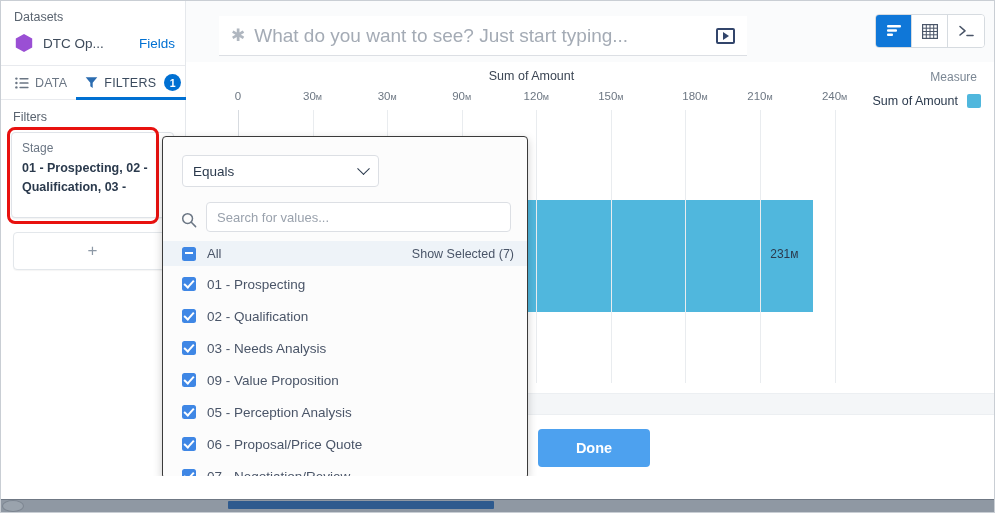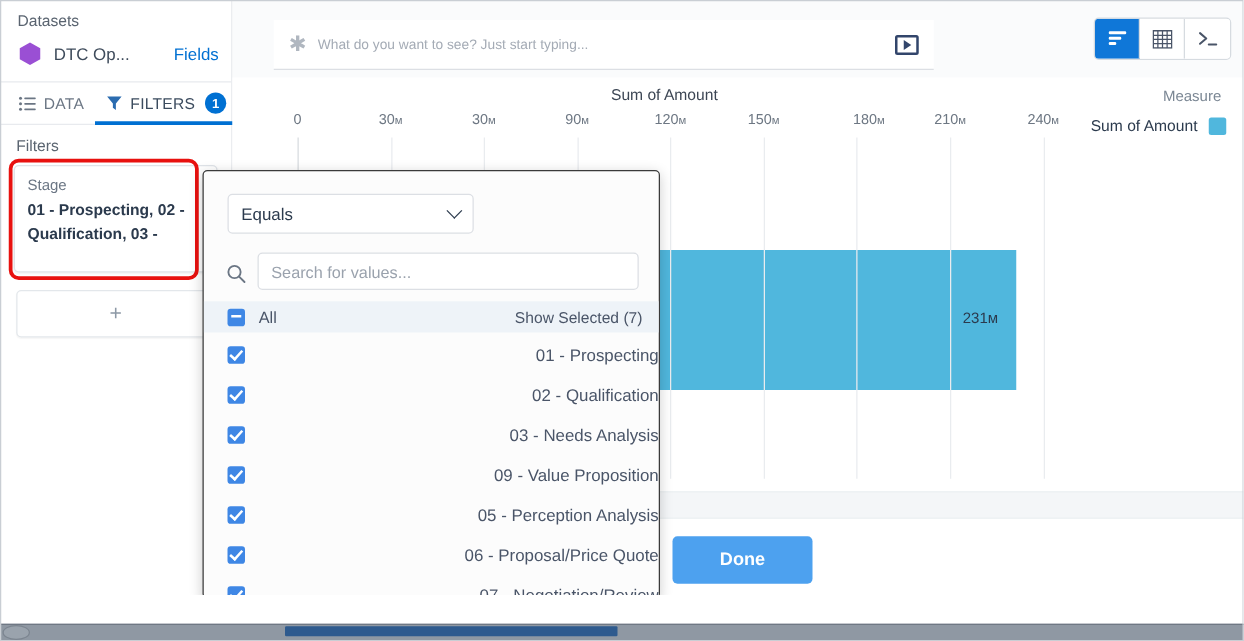--- a/index.html
+++ b/index.html
@@ -198,21 +198,21 @@
     color: #b0b7c0;
     font-size: 17px;
     line-height: 1;
     margin-right: 9px;
     flex: 0 0 auto;
   }
   #search-input {
     border: none;
     outline: none;
     flex: 1;
-    font-size: 11px;
+    font-size: 19px;
     font-family: "Liberation Sans", sans-serif;
     color: #2b3a4d;
     background: transparent;
   }
   #search-input::placeholder { color: #a4abb5; }
   #run-button {
     width: 19px; height: 16px;
     border: 2px solid #32456b;
     border-radius: 2px;
     display: flex;
@@ -440,21 +440,20 @@
 
   #value-list {
     margin-top: 2px;
   }
   .value-row {
     display: flex;
     align-items: center;
     height: 32px;
     padding: 0 0 0 19px;
     cursor: pointer;
-    justify-content: space-between;
   }
   .value-row .lbl {
     font-size: 13.5px;
     color: #4a5568;
     margin-left: 11px;
   }
 
   .cb {
     width: 14px; height: 14px;
     border-radius: 2.5px;

